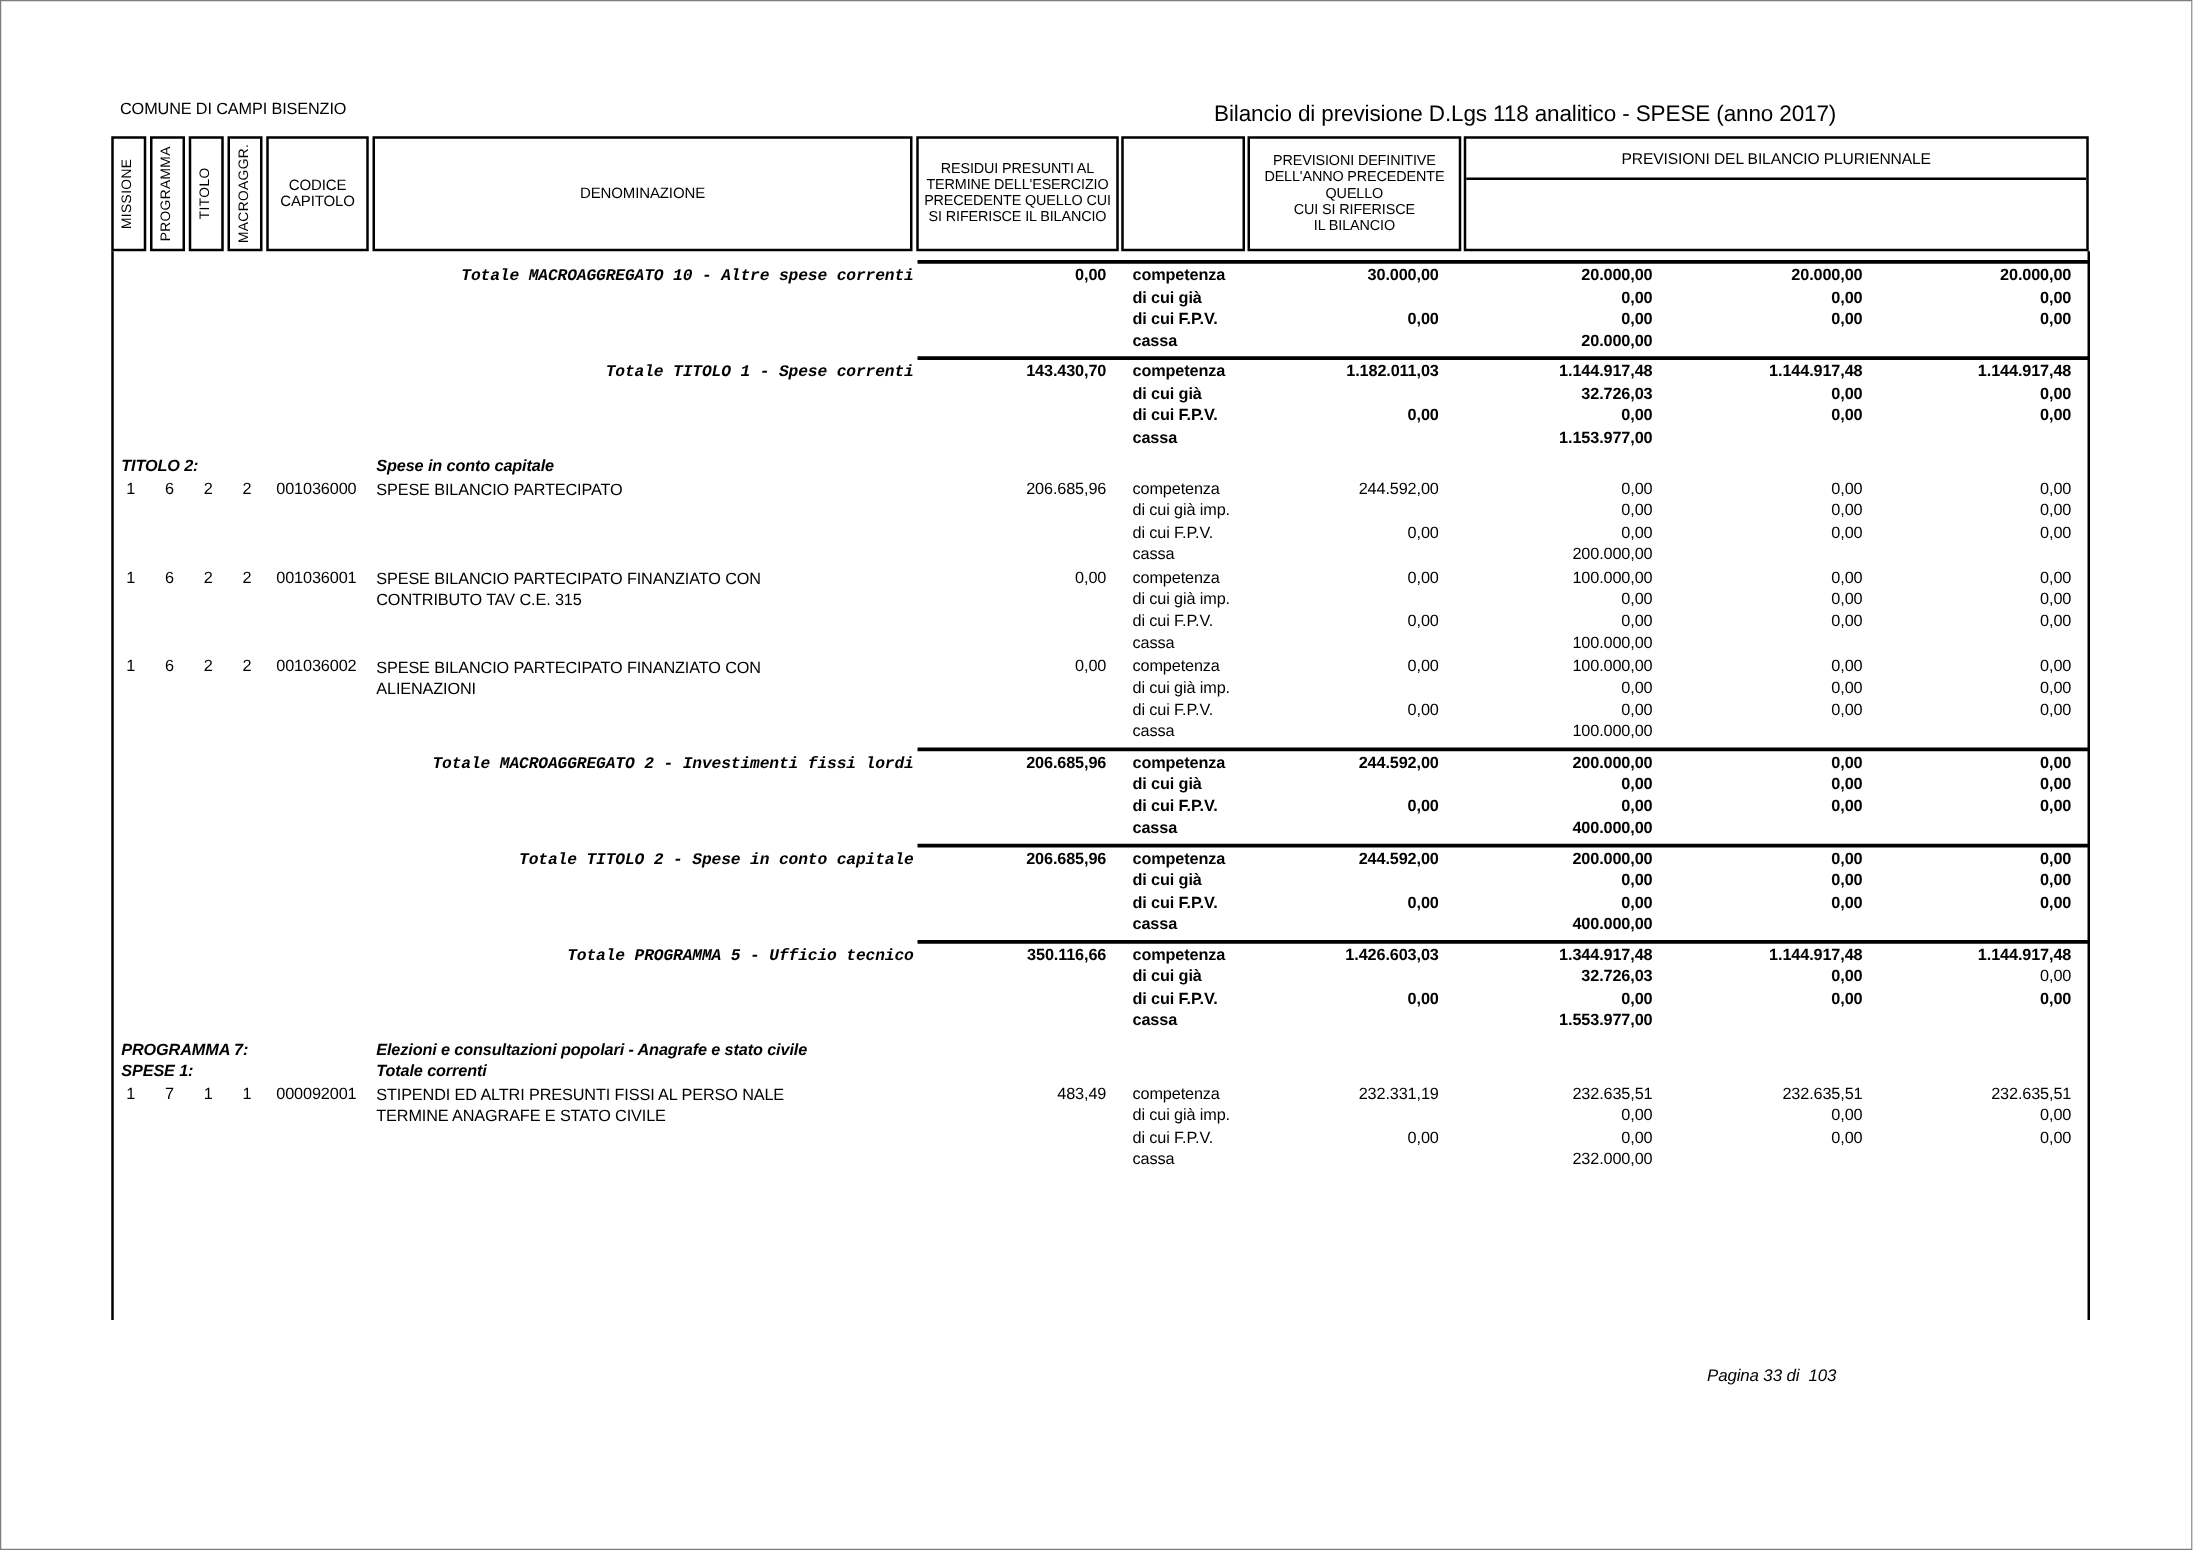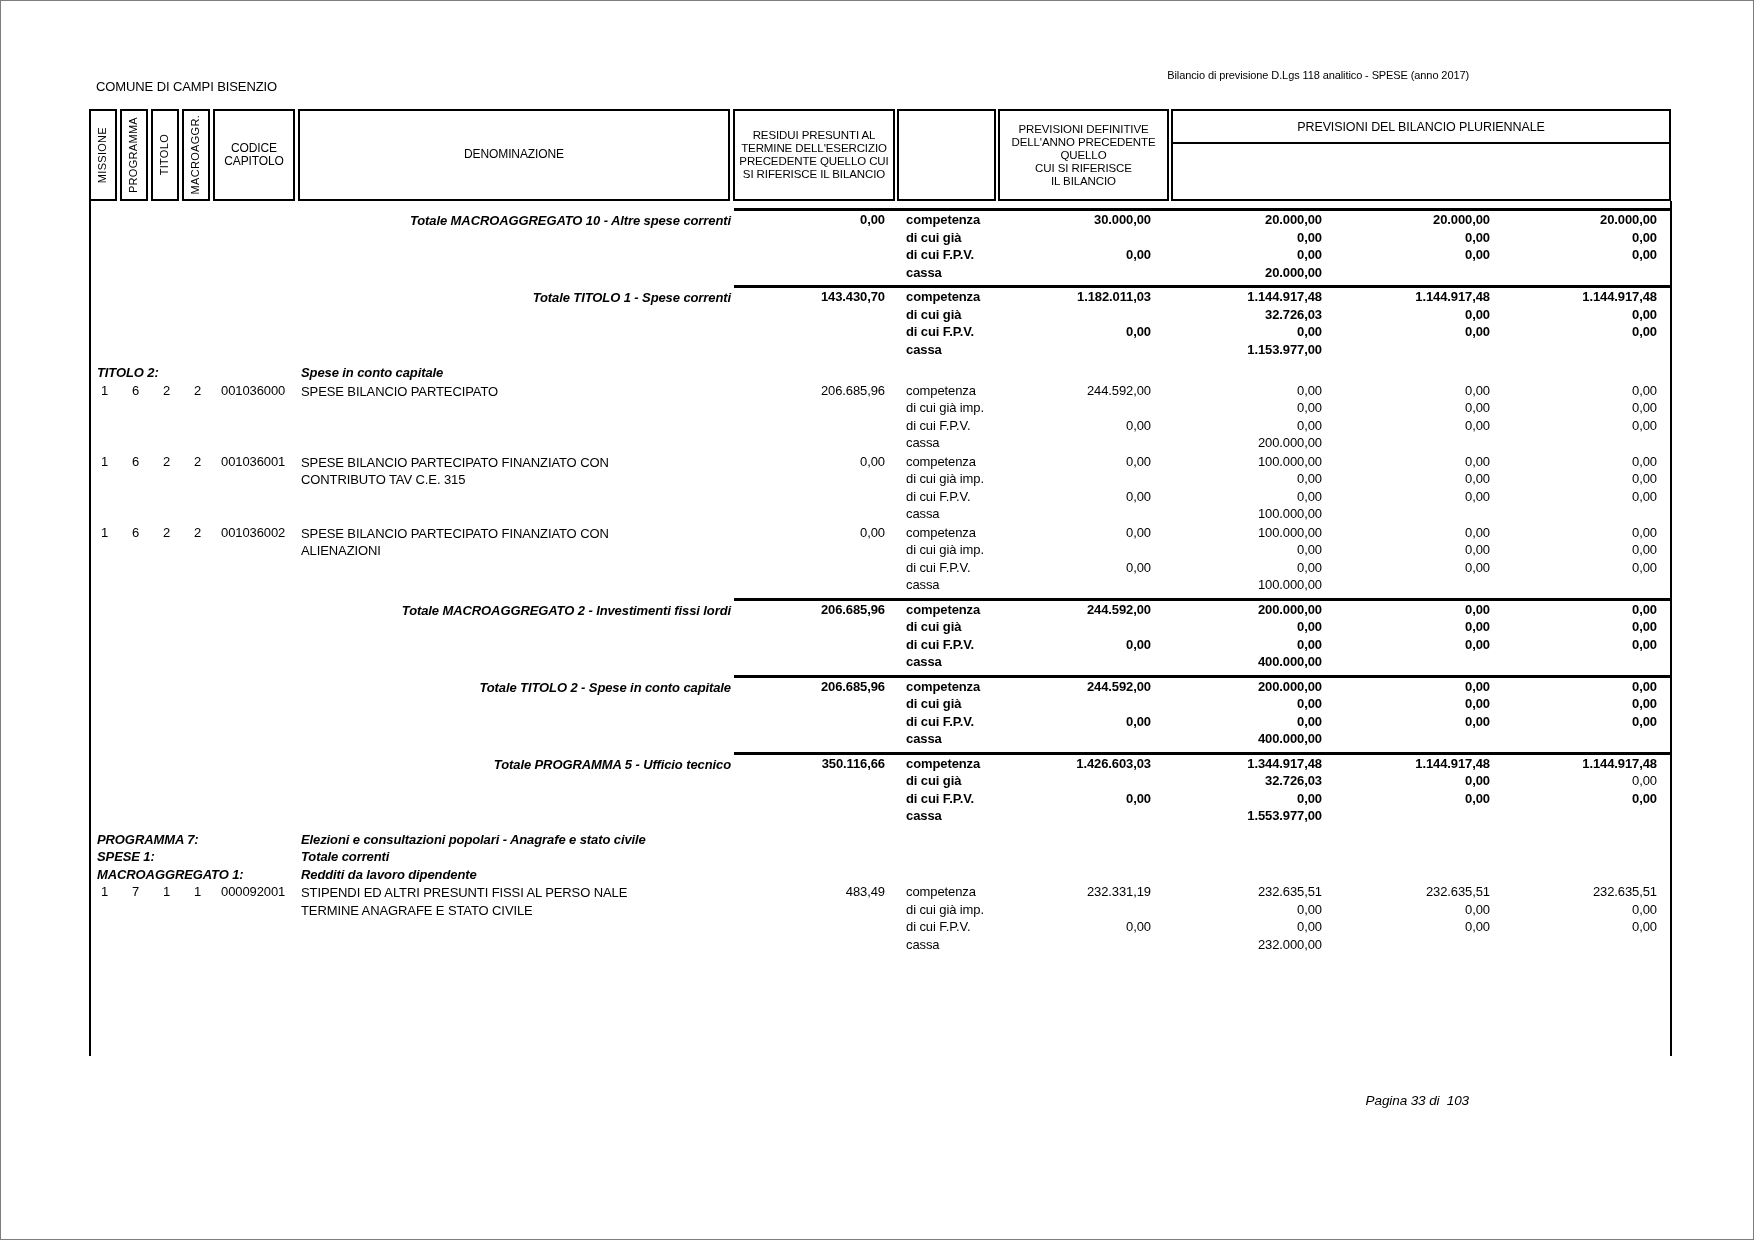--- a/index.html
+++ b/index.html
@@ -8,21 +8,21 @@
     position:relative;
     width:1754px; height:1240px;
     background:#ffffff;
     border:1px solid #7d7d7d;
     font-family:"Liberation Sans", sans-serif;
     color:#000;
     overflow:hidden;
     letter-spacing:-0.1px;
   }
   .org-title { position:absolute; left:95px; top:78px; font-size:13px; }
-  .doc-title { position:absolute; right:284px; top:68px; font-size:11px; }
+  .doc-title { position:absolute; right:284px; top:80px; font-size:18px; }
   .footer    { position:absolute; right:284px; top:1092px; font-size:13.5px; font-style:italic; white-space:pre; }
 
   :root { --cols: 31px 31px 31px 31px 85px 435px 164px 101px 173px 170px 165px 165px; }
 
   .table-wrap { position:absolute; left:88px; top:108px; width:1583px; }
 
   
   .header-grid { display:grid; grid-template-columns:var(--cols); height:92px; align-items:stretch; }
   .hbox {
     border:2px solid #000; background:#fff;
@@ -50,21 +50,21 @@
   .group--total { margin-top:3px; padding-top:4px; font-weight:bold; }
   .group--total::before { content:""; position:absolute; top:0; left:645px; right:0; height:3px; background:#000; }
   .tbody > .group:first-child { margin-top:7px; }
 
   .c-miss { grid-column:1; grid-row:1; text-align:center; }
   .c-prog { grid-column:2; grid-row:1; text-align:center; }
   .c-tit  { grid-column:3; grid-row:1; text-align:center; }
   .c-mac  { grid-column:4; grid-row:1; text-align:center; }
   .c-cod  { grid-column:5; grid-row:1 / 5; padding-left:8px; }
   .c-den  { grid-column:6; grid-row:1 / 5; padding-left:3px; line-height:17.5px; }
-  .c-den--total { text-align:right; padding-right:2px; font-style:italic; }
+  .c-den--total { text-align:right; padding-right:2px; font-style:italic;font-family:Liberation Mono, monospace; }
   .c-res  { grid-column:7; grid-row:1; text-align:right; padding-right:12px; }
   .c-lab  { grid-column:8; padding-left:9px; }
   .c-1 { grid-column:9;  text-align:right; padding-right:20px; }
   .c-2 { grid-column:10; text-align:right; padding-right:19px; }
   .c-3 { grid-column:11; text-align:right; padding-right:16px; }
   .c-4 { grid-column:12; text-align:right; padding-right:14px; }
   .w-normal { font-weight:normal; }
 
   .section { margin-top:5px; font-weight:bold; font-style:italic; line-height:17.5px; }
   .section-line { display:grid; grid-template-columns:204px auto; padding-left:8px; }
@@ -297,24 +297,20 @@
         </div>
         <div class="section">
           <div class="section-line">
             <div>PROGRAMMA 7:</div>
             <div>Elezioni e consultazioni popolari - Anagrafe e stato civile</div>
           </div>
           <div class="section-line">
             <div>SPESE 1:</div>
             <div>Totale correnti</div>
           </div>
-          <div class="section-line">
-            <div>MACROAGGREGATO 1:</div>
-            <div>Redditi da lavoro dipendente</div>
-          </div>
         </div>
         <div class="group group--cap">
           <div class="c-miss">1</div>
           <div class="c-prog">7</div>
           <div class="c-tit">1</div>
           <div class="c-mac">1</div>
           <div class="c-cod">000092001</div>
           <div class="c-den">
             <div>STIPENDI ED ALTRI PRESUNTI FISSI AL PERSO NALE</div>
             <div>TERMINE ANAGRAFE E STATO CIVILE</div>

